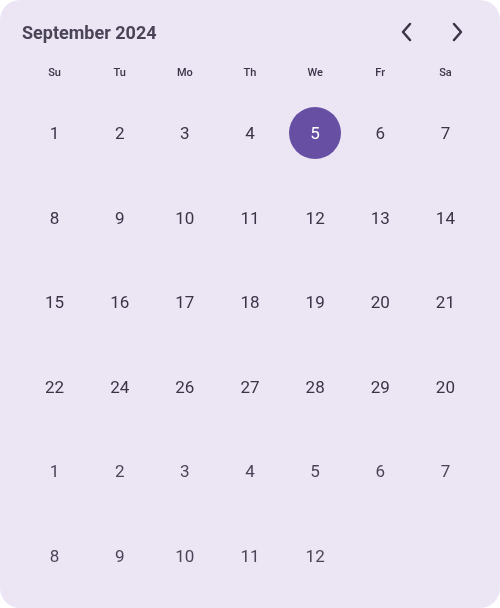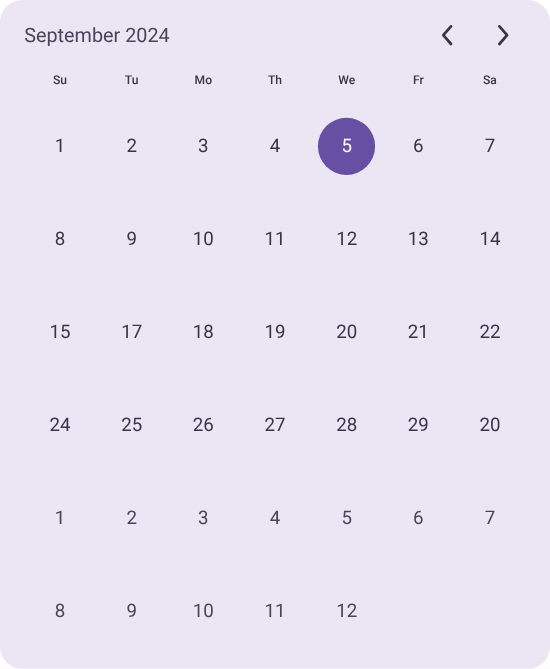--- a/index.html
+++ b/index.html
@@ -24,21 +24,21 @@
     }
     .header {
       display: flex;
       align-items: center;
       justify-content: space-between;
       margin-bottom: 14px;
     }
     .title {
       font-size: 18px;
       color: #4a4458;
-      font-weight: 400;
+      font-weight: 700;
     }
     .nav {
       display: flex;
       gap: 24px;
       padding-right: 6px;
     }
     .nav-btn {
       width: 28px;
       height: 28px;
       background: none;
@@ -169,42 +169,42 @@
       <div class="day">
         <span>13</span>
       </div>
       <div class="day">
         <span>14</span>
       </div>
       <div class="day">
         <span>15</span>
       </div>
       <div class="day">
+        <span>16</span>
+      </div>
+      <div class="day">
         <span>17</span>
       </div>
       <div class="day">
         <span>18</span>
       </div>
       <div class="day">
         <span>19</span>
       </div>
       <div class="day">
         <span>20</span>
       </div>
       <div class="day">
         <span>21</span>
       </div>
       <div class="day">
         <span>22</span>
       </div>
       <div class="day">
         <span>24</span>
-      </div>
-      <div class="day">
-        <span>25</span>
       </div>
       <div class="day">
         <span>26</span>
       </div>
       <div class="day">
         <span>27</span>
       </div>
       <div class="day">
         <span>28</span>
       </div>

